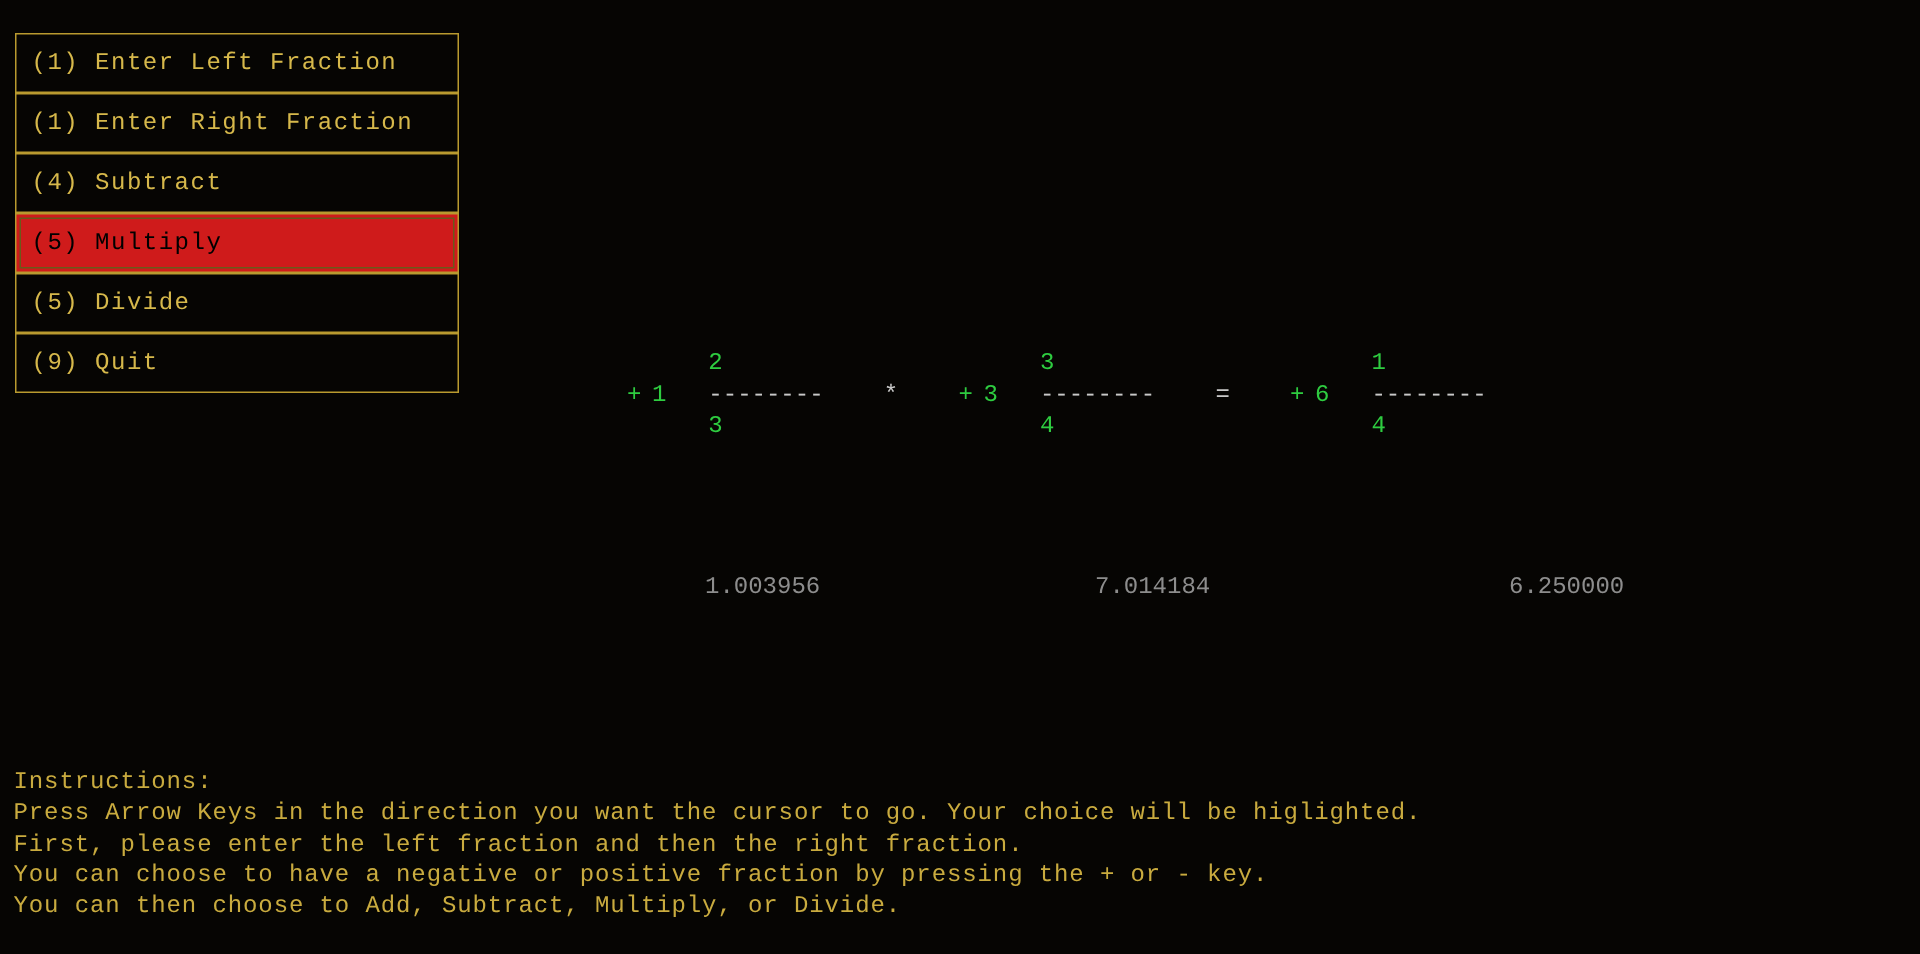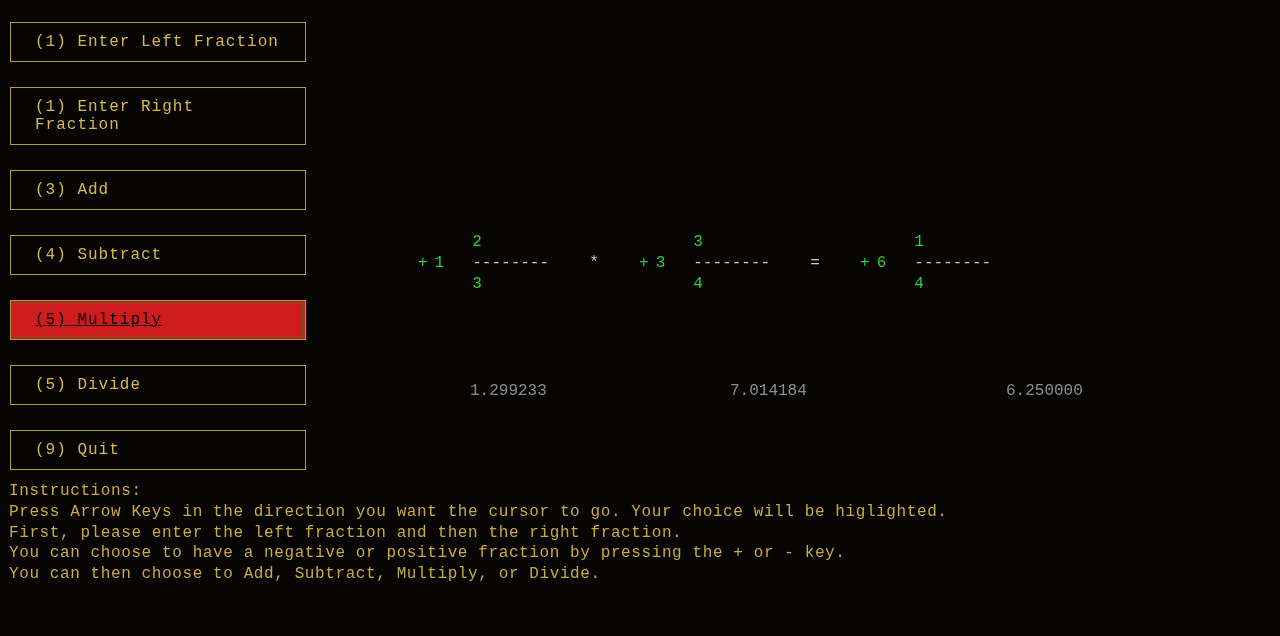--- a/index.html
+++ b/index.html
@@ -14,32 +14,30 @@
   }
   .menu {
     position: absolute;
     top: 22px;
     left: 10px;
     width: 296px;
   }
   .menu-item {
     border: 1px solid #b99a2f;
     color: #d6b84b;
-    padding: 10px 24px;
-    margin-bottom: 25px;
+    padding: 10px 10px;
     cursor: pointer;
     letter-spacing: 1px;
   }
   .menu-item.selected {
     background: #cf1b1b;
     color: #000;
     border: 1px solid #b99a2f;
     outline: 1px solid #6b5a1a;
     outline-offset: -4px;
-    text-decoration: underline;
   }
   .expr {
     position: absolute;
     top: 232px;
     left: 418px;
     white-space: nowrap;
     display: flex;
     align-items: center;
   }
   .sign {
@@ -79,34 +77,33 @@
     top: 382px;
     left: 418px;
     width: 720px;
     color: #8d8d8d;
     display: flex;
   }
   .dec { position: absolute; }
   .instructions {
     position: absolute;
     left: 9px;
-    top: 481px;
+    top: 511px;
     color: #c9ab3f;
     line-height: 1.3;
     letter-spacing: 0.6px;
     white-space: pre;
   }
 </style>
 </head>
 <body>
 
 <div class="menu">
   <div class="menu-item">(1) Enter Left Fraction</div>
   <div class="menu-item">(1) Enter Right  Fraction</div>
-  <div class="menu-item">(3) Add</div>
   <div class="menu-item">(4) Subtract</div>
   <div class="menu-item selected">(5) Multiply</div>
   <div class="menu-item">(5) Divide</div>
   <div class="menu-item">(9) Quit</div>
 </div>
 
 <div class="expr">
 
   <span class="sign">+</span>
   <span class="whole">1</span>
@@ -131,21 +128,21 @@
   <span class="sign">+</span>
   <span class="whole">6</span>
   <span class="fraction">
     <span class="num">1</span><br>
     <span class="dash">--------</span><br>
     <span class="den">4</span>
   </span>
 </div>
 
 <div class="decimals">
-  <span class="dec" style="left:52px">1.299233</span>
+  <span class="dec" style="left:52px">1.003956</span>
   <span class="dec" style="left:312px">7.014184</span>
   <span class="dec" style="left:588px">6.250000</span>
 </div>
 
 <div class="instructions"><span>Instructions:</span>
 <span>Press Arrow Keys in the direction you want the cursor to go. Your choice will be higlighted.</span>
 <span>First, please enter the left fraction and then the right fraction.</span>
 <span>You can choose to have a negative or positive fraction by pressing the + or - key.</span>
 <span>You can then choose to Add, Subtract, Multiply, or Divide.</span></div>
 

